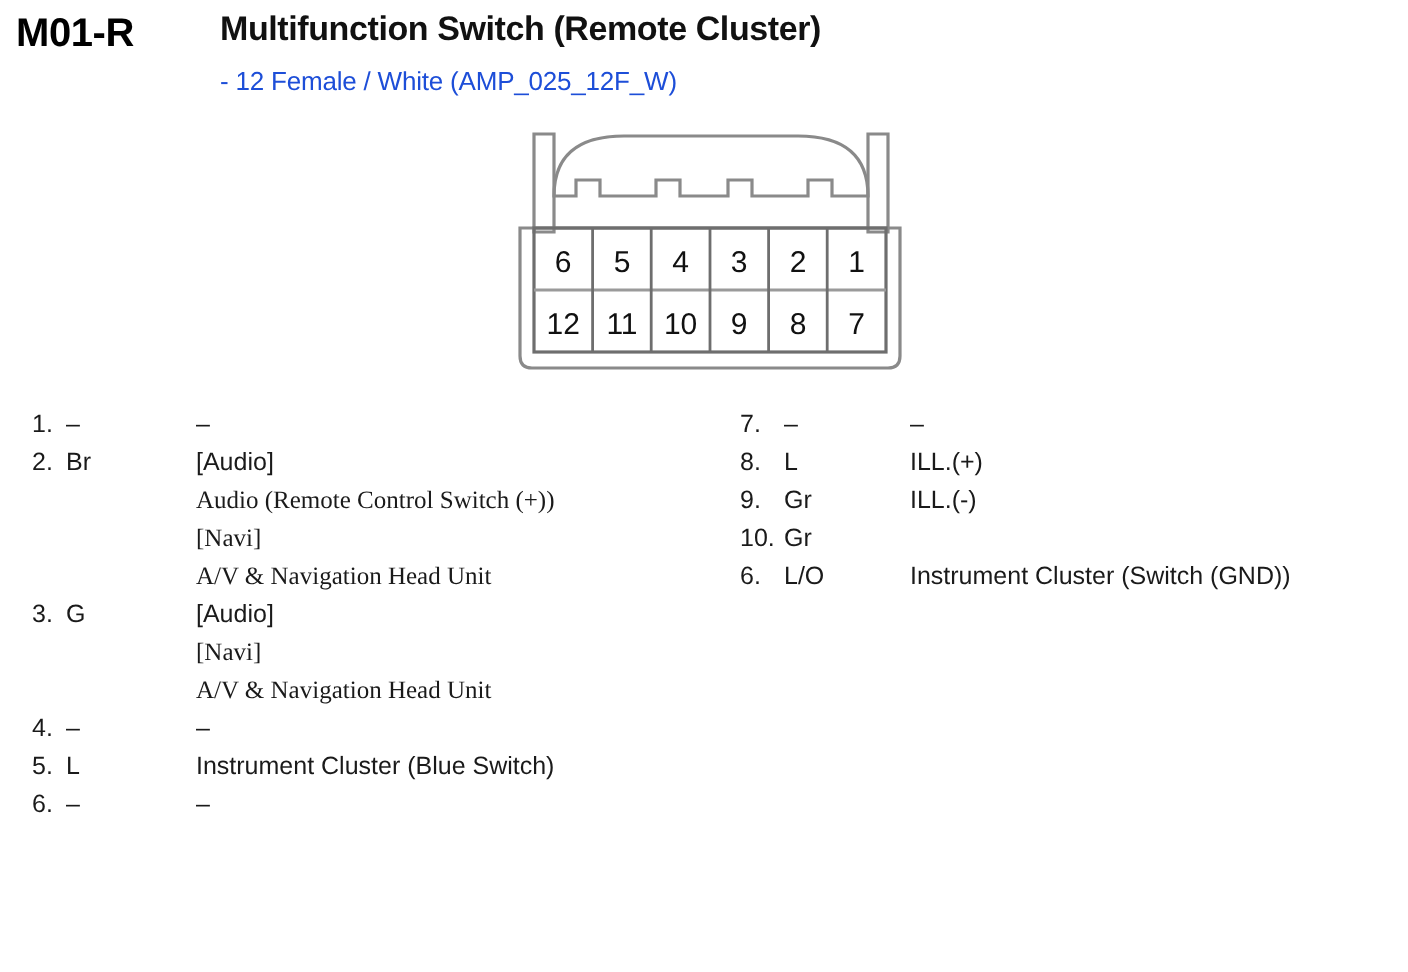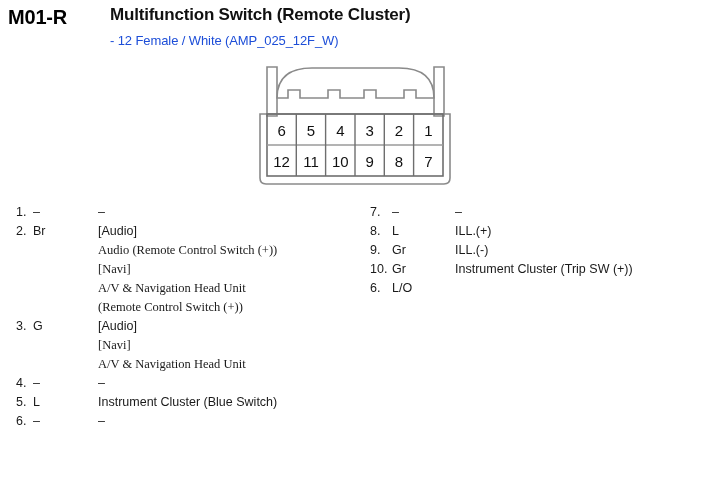--- a/index.html
+++ b/index.html
@@ -183,23 +183,20 @@
     </div>
     <div class="cont-row">
       <span class="cont-text">Audio (Remote Control Switch (+))</span>
     </div>
     <div class="cont-row">
       <span class="cont-text">[Navi]</span>
     </div>
     <div class="cont-row">
       <span class="cont-text">A/V &amp; Navigation Head Unit</span>
     </div>
-    <div class="cont-row">
-      <span class="cont-text">(Remote Control Switch (+))</span>
-    </div>
     <div class="pin-row">
       <span class="pin-num">3.</span>
       <span class="pin-color">G</span>
       <span class="pin-desc">[Audio]</span>
     </div>
     <div class="cont-row">
       <span class="cont-text">[Navi]</span>
     </div>
     <div class="cont-row">
       <span class="cont-text">A/V &amp; Navigation Head Unit</span>
@@ -233,19 +230,19 @@
       <span class="pin-desc">ILL.(+)</span>
     </div>
     <div class="pin-row">
       <span class="pin-num">9.</span>
       <span class="pin-color">Gr</span>
       <span class="pin-desc">ILL.(-)</span>
     </div>
     <div class="pin-row">
       <span class="pin-num">10.</span>
       <span class="pin-color">Gr</span>
-      <span class="pin-desc">Instrument Cluster (Trip SW (+))</span>
     </div>
     <div class="pin-row">
       <span class="pin-num">6.</span>
       <span class="pin-color">L/O</span>
+      <span class="pin-desc">Instrument Cluster (Switch (GND))</span>
     </div>
   </div>
 
 </body></html>

